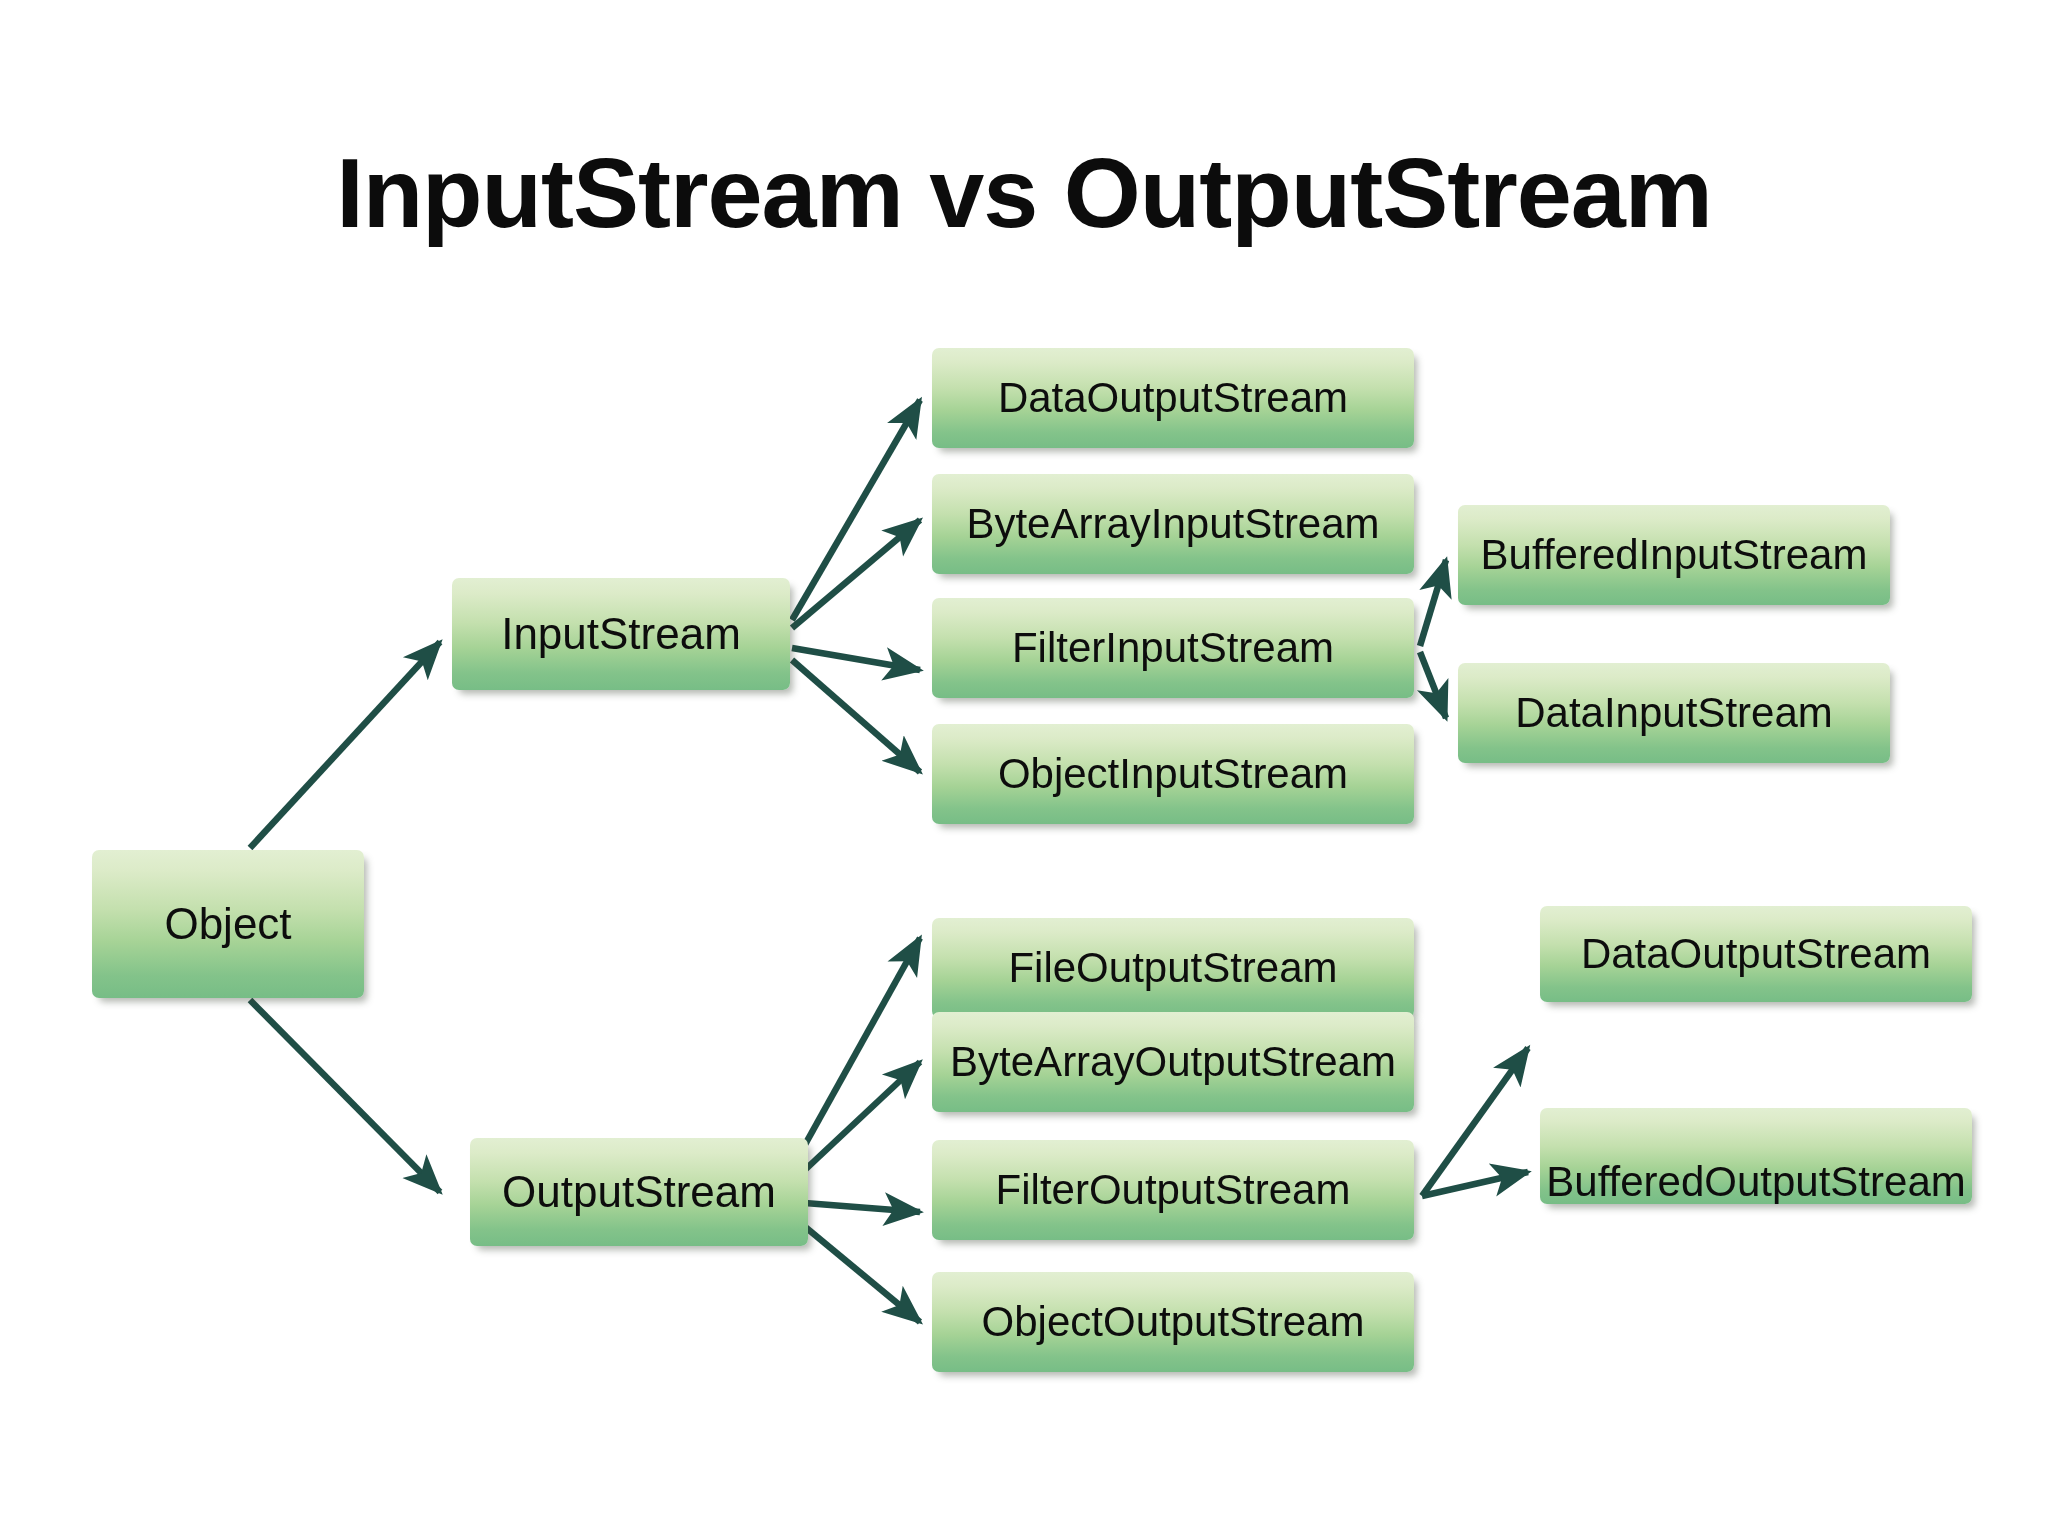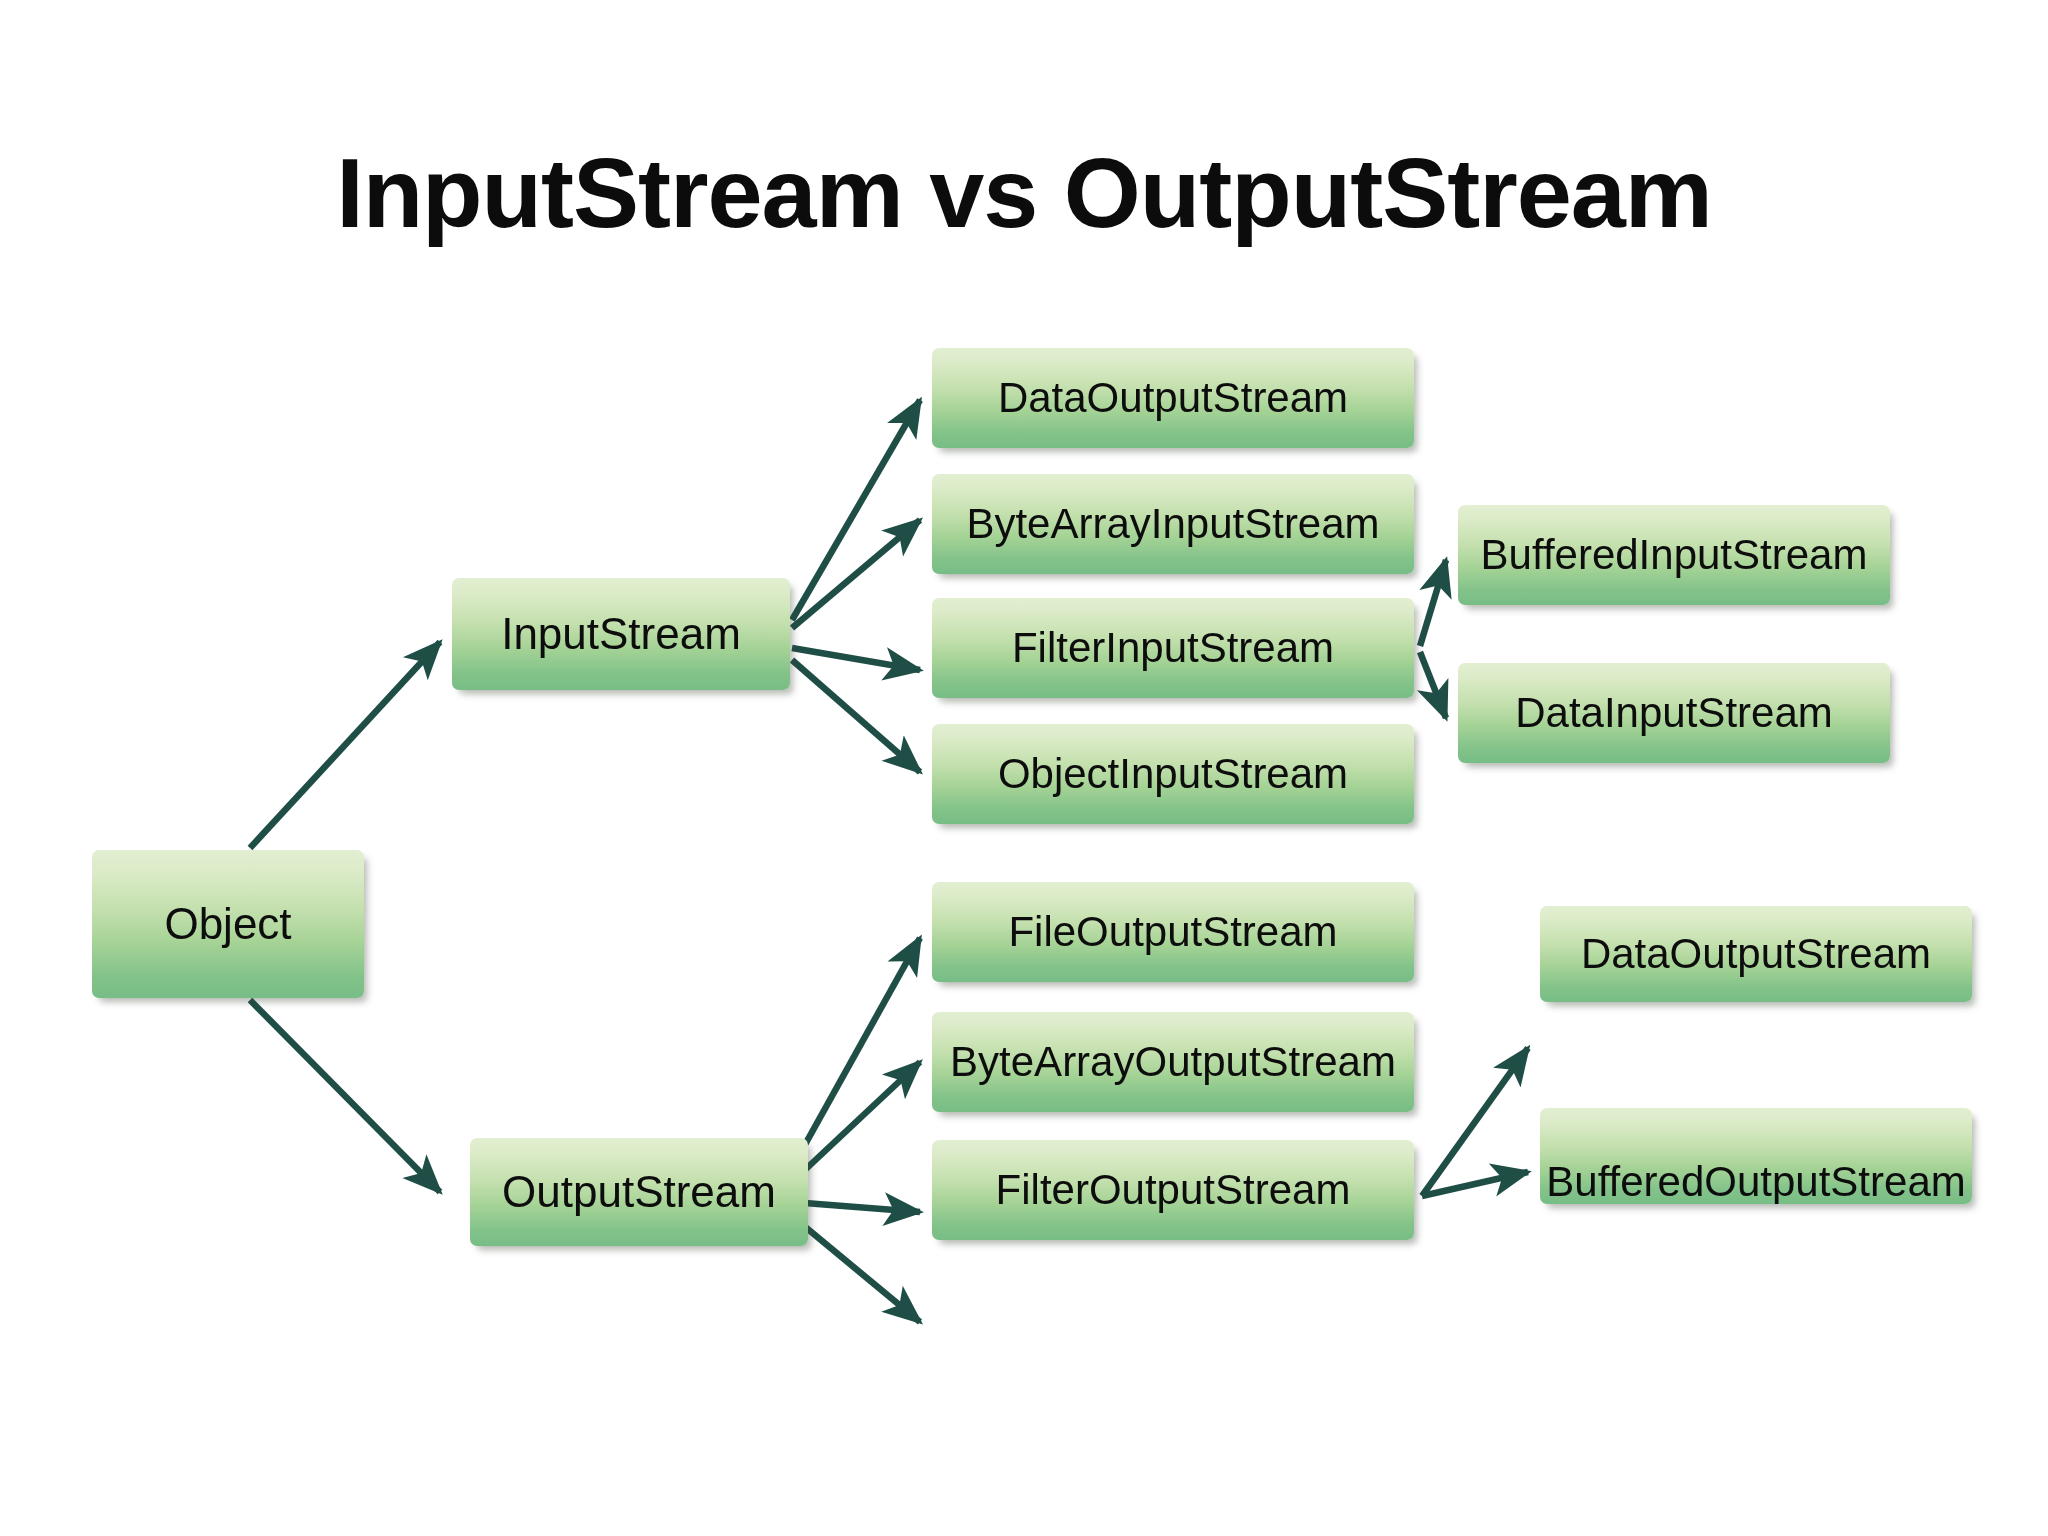--- a/index.html
+++ b/index.html
@@ -79,21 +79,21 @@
   .n-outputstream{ left: 452px; top: 1138px; width: 338px; height: 108px; font-size: 44px; margin-left: 18px; }
 
   
   .n-mid { left: 932px; width: 482px; height: 100px; font-size: 42px; }
   .n-fileinput      { top: 348px; }
   .n-bytearrayinput { top: 474px; }
   .n-filterinput    { top: 598px; }
   .n-objectinput    { top: 724px; }
 
   
-  .n-fileoutput      { top: 882px; }
+  .n-fileoutput      { top: 918px; }
   .n-bytearrayoutput { top: 1012px; }
   .n-filteroutput    { top: 1140px; }
   .n-objectoutput    { top: 1272px; }
 
   
   .n-right-in { left: 1458px; width: 432px; height: 100px; font-size: 42px; }
   .n-bufferedinput { top: 505px; }
   .n-datainput     { top: 663px; }
 
   
@@ -180,20 +180,23 @@
   </div>
 
   <div class="node n-mid n-bytearrayoutput">
     <span class="label">ByteArrayOutputStream</span>
   </div>
 
   <div class="node n-mid n-filteroutput">
     <span class="label">FilterOutputStream</span>
   </div>
 
+  <div class="node n-mid n-objectoutput">
+    <span class="label">ObjectOutputStream</span>
+  </div>
 
   <div class="node n-right-out n-dataoutput">
     <span class="label">DataOutputStream</span>
   </div>
 
   <div class="node n-right-out n-bufferedoutput">
     <span class="label">BufferedOutputStream</span>
   </div>
 
 </div>

